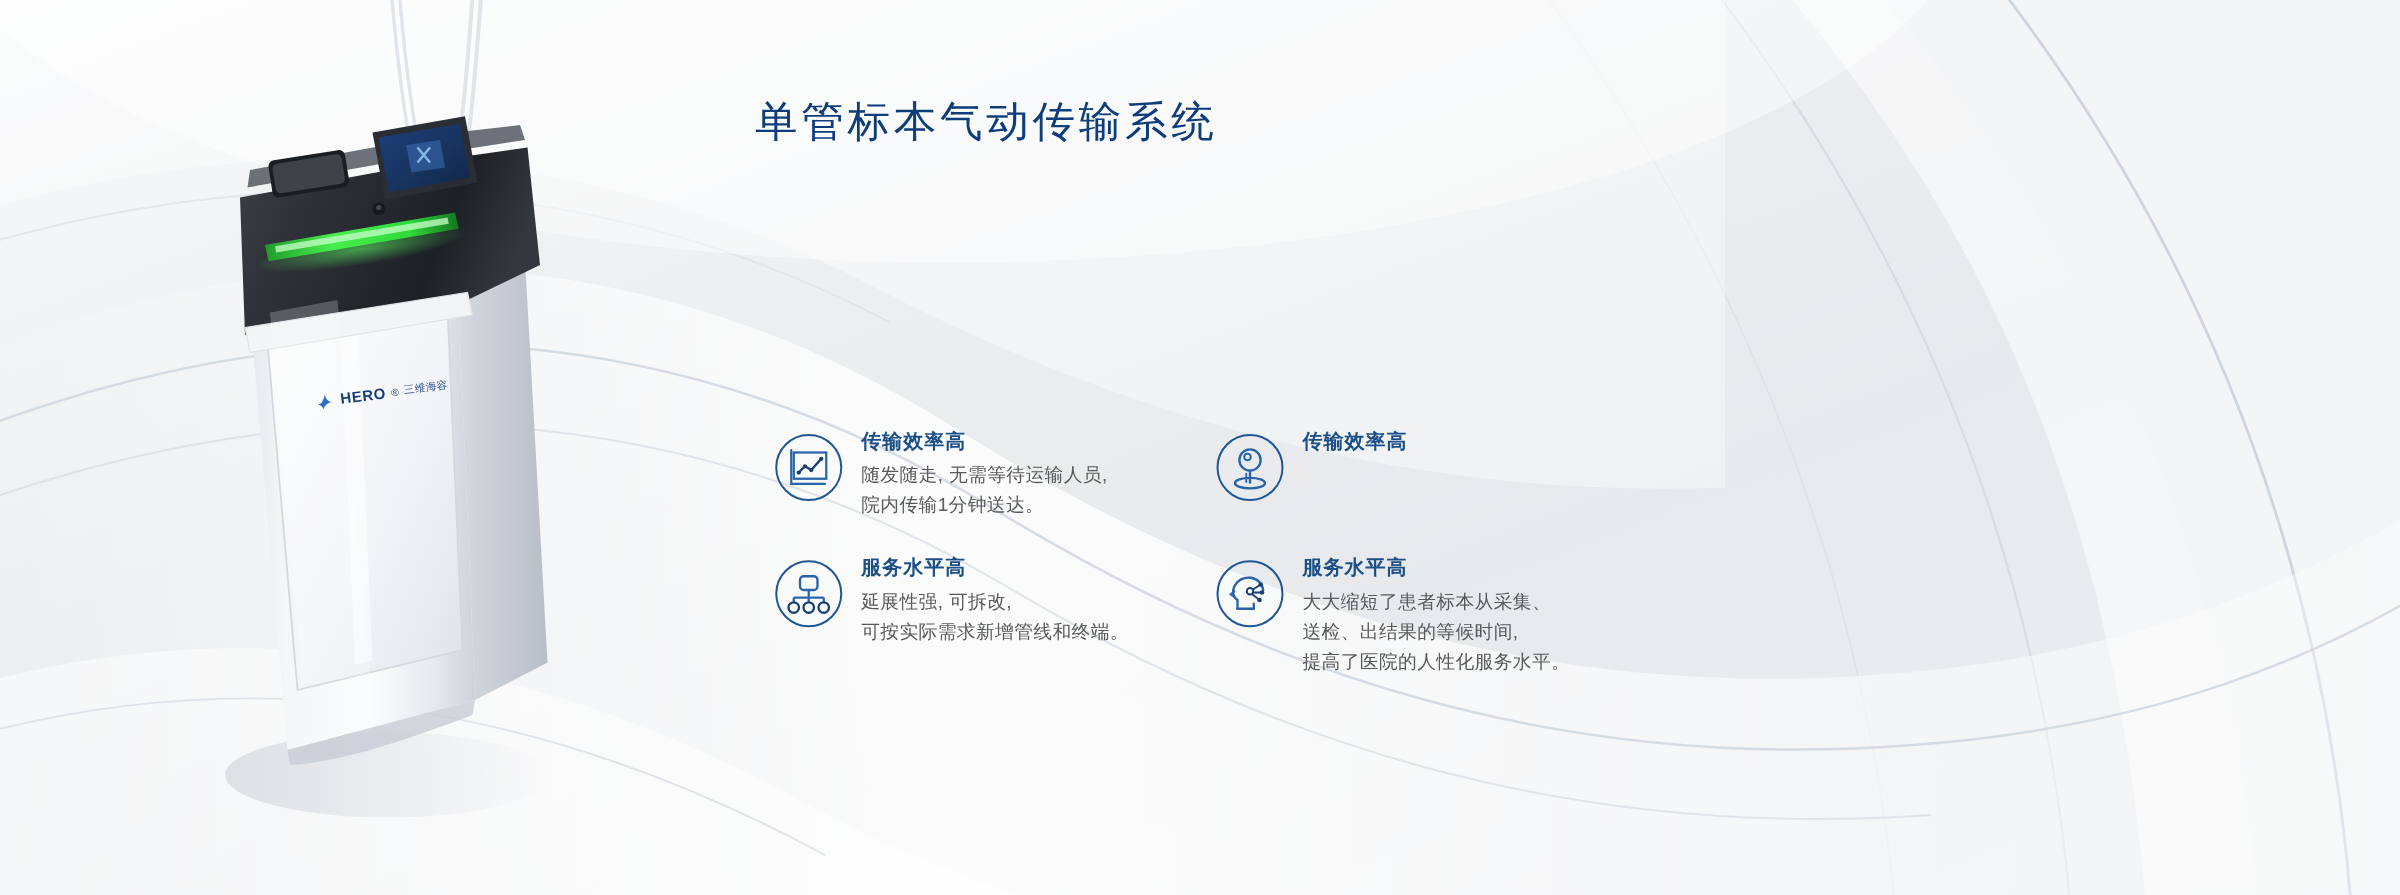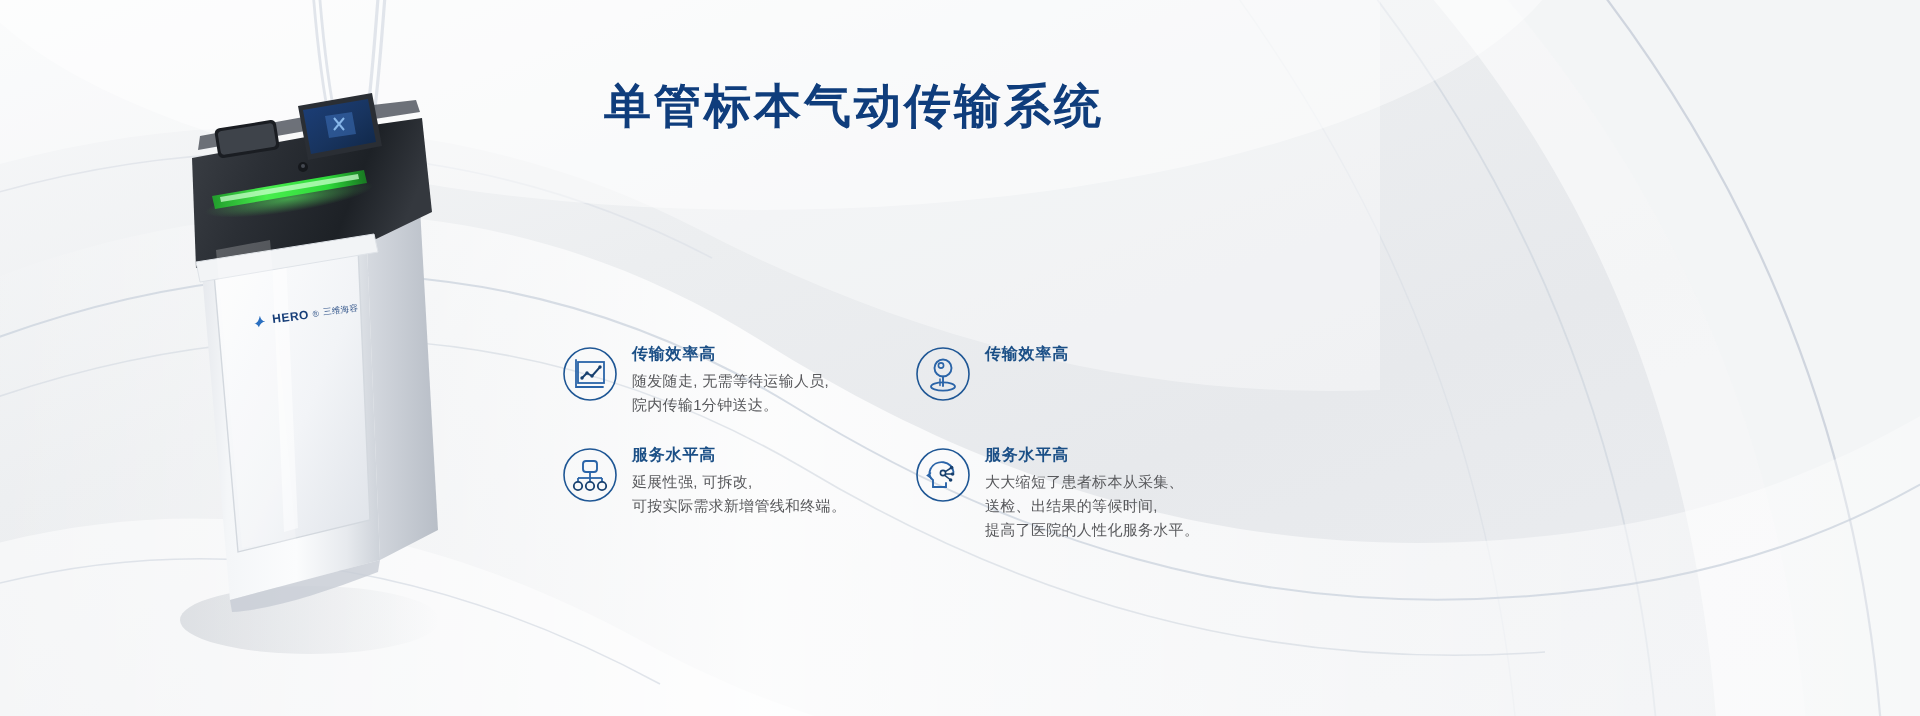--- a/index.html
+++ b/index.html
@@ -33,41 +33,41 @@
 
   
   #content {
     position: absolute;
     left: 604px;
     top: 78px;
     width: 1180px;
   }
 
   #headline {
-    font-size: 47px;
-    font-weight: bold;
+    font-size: 34px;
+    font-weight: normal;
     letter-spacing: 3px;
     color: #0f3d7c;
     line-height: 1.2;
     text-shadow: 0 1px 0 rgba(255,255,255,.55);
   }
 
   #intro {
     margin-top: 36px;
     width: 660px;
     font-size: 20px;
     line-height: 2.45;
     color: #5a5d61;
     letter-spacing: .6px;
   }
 
   
   #features {
     position: absolute;
-    left: 562px;
+    left: 619px;
     top: 340px;
     width: 700px;
     display: grid;
     grid-template-columns: 330px 330px;
     grid-template-rows: auto auto;
     column-gap: 10px;
     row-gap: 42px;
     gap: 23px;
   }
 

